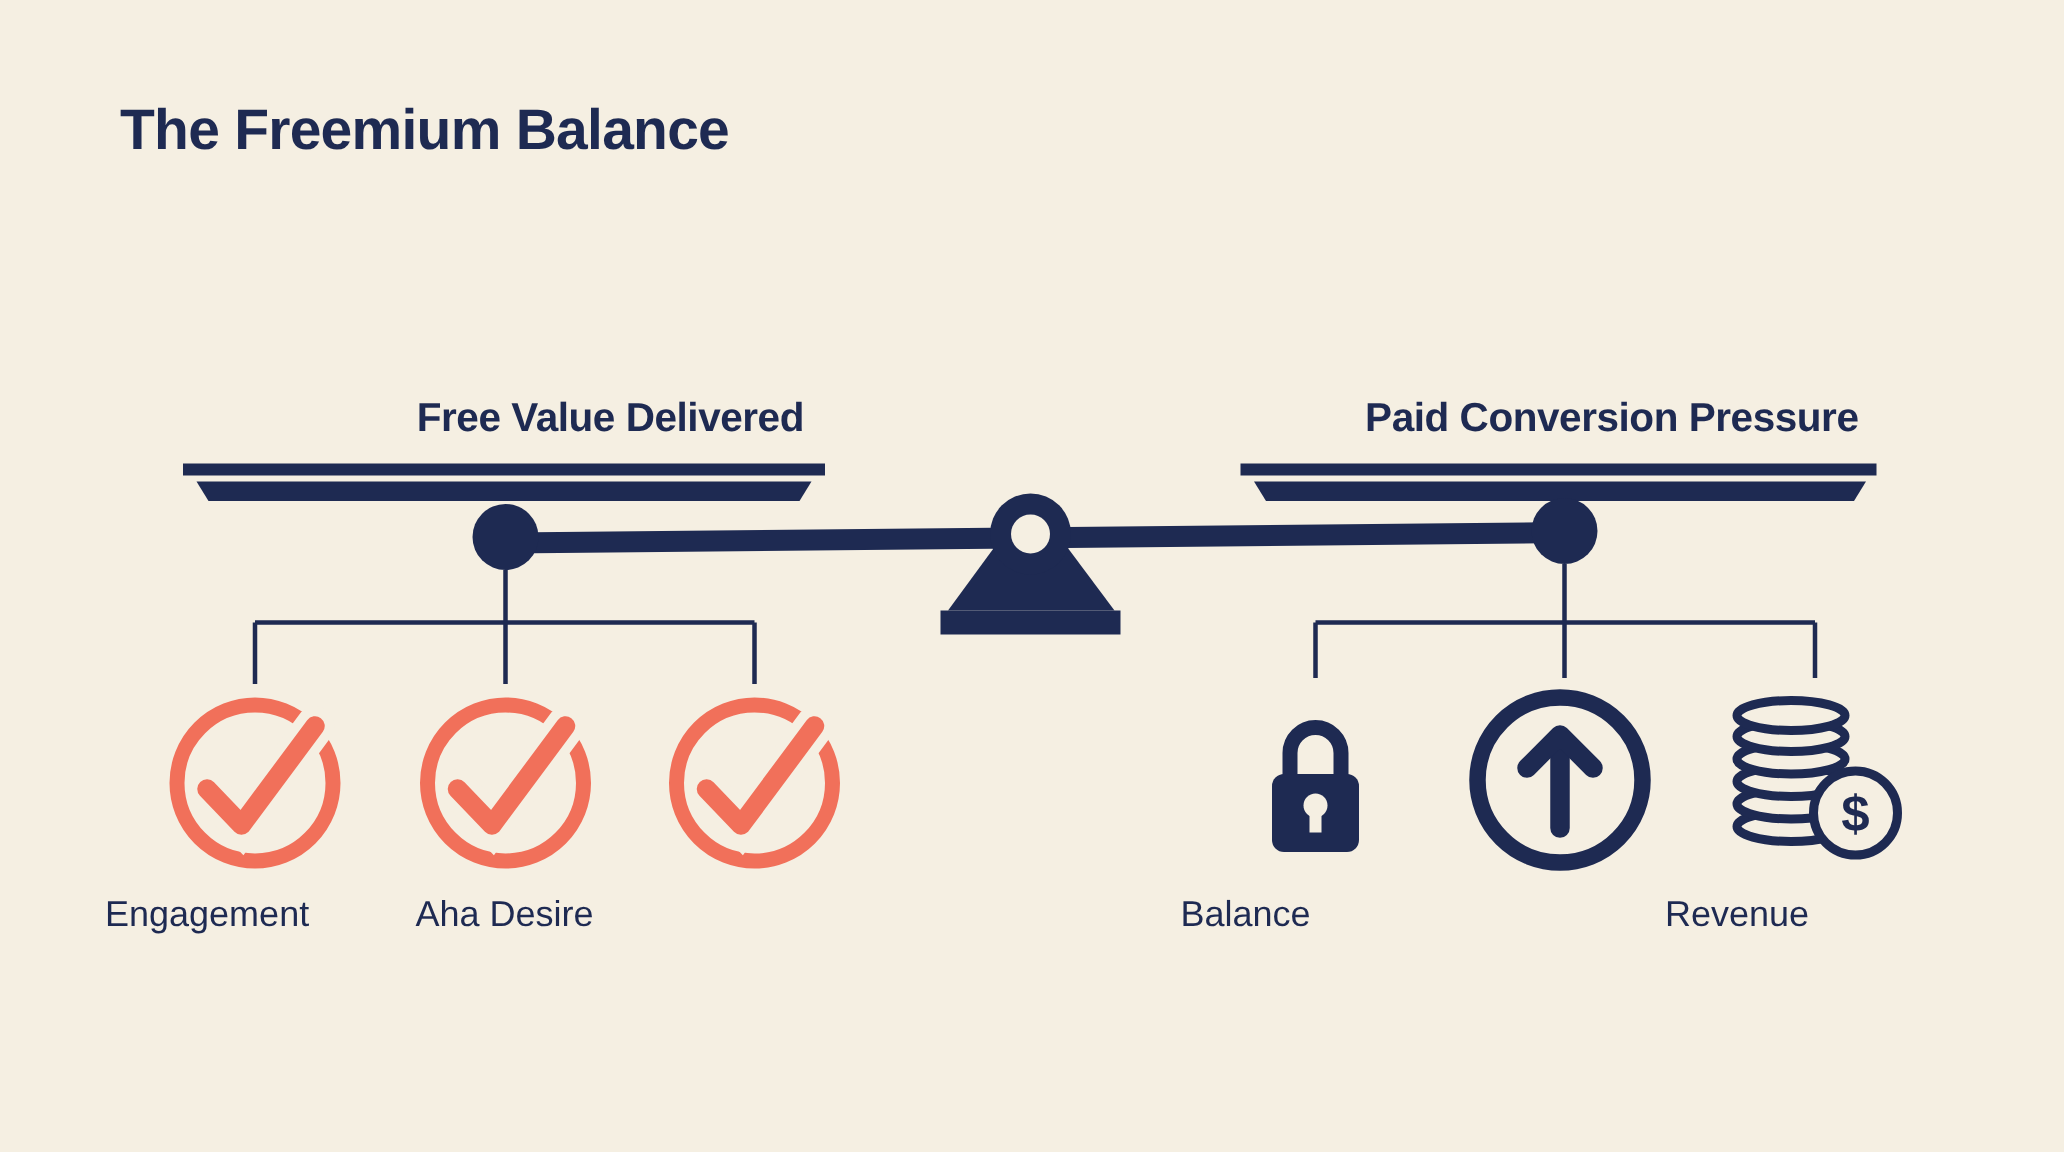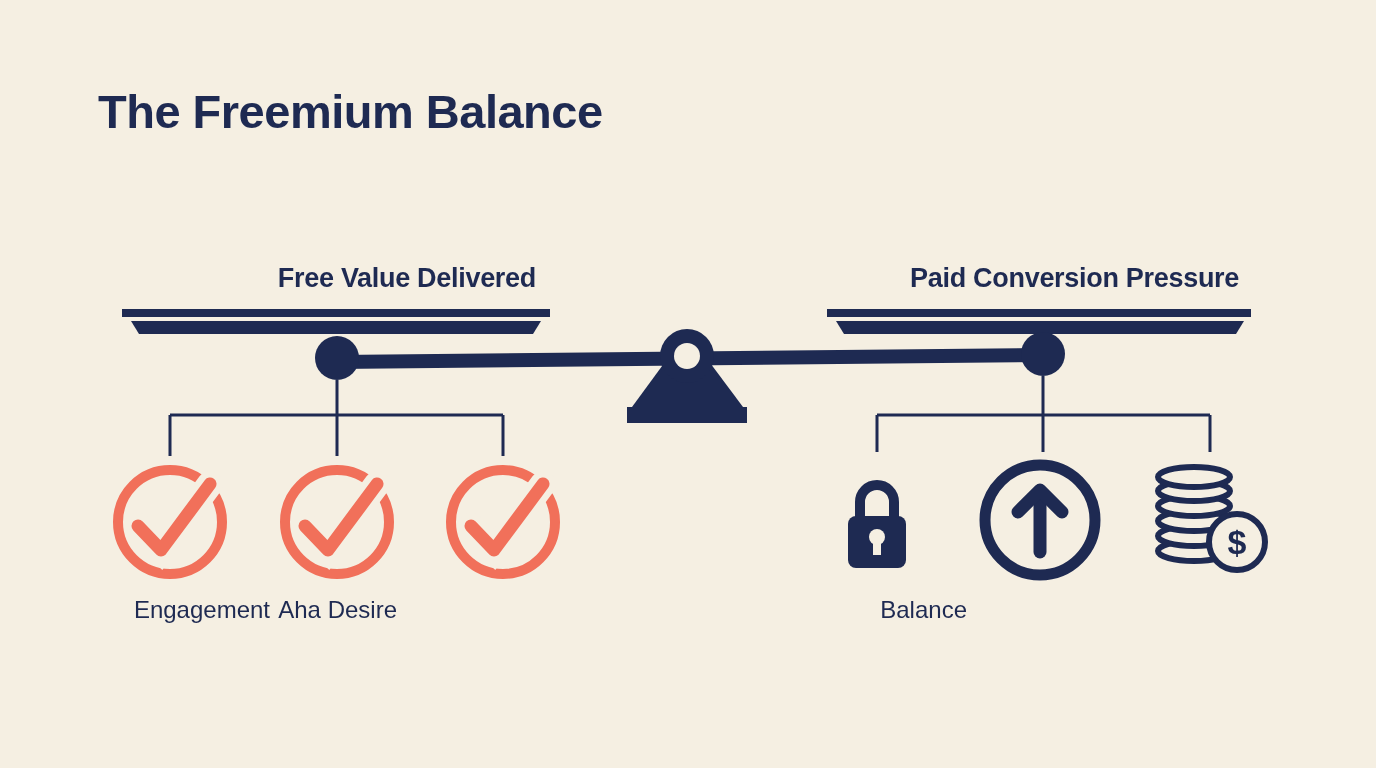--- a/index.html
+++ b/index.html
@@ -11,31 +11,31 @@
   html,body{margin:0;padding:0;}
   body{
     width:1376px;height:768px;
     background:var(--bg);
     font-family:"Liberation Sans", sans-serif;
     color:var(--navy);
     overflow:hidden;
   }
   .canvas{position:relative;width:1376px;height:768px;background:var(--bg);}
   .title{
-    position:absolute;left:80px;top:66px;margin:18px;
-    font-size:47px;font-weight:700;letter-spacing:-0.5px;
+    position:absolute;left:80px;top:66px;margin:0;
+    font-size:38px;font-weight:700;letter-spacing:-0.5px;
     color:var(--navy);
   }
   .pan-label{
     position:absolute;top:263px;width:400px;text-align:right;
     font-size:27px;font-weight:700;color:var(--navy);letter-spacing:-0.3px;
   }
   .scale-svg{position:absolute;left:0;top:0;width:1376px;height:768px;}
   .item-label{
-    position:absolute;top:594px;text-align:right;
+    position:absolute;top:594px;text-align:left;
     font-size:24px;font-weight:500;line-height:1.33;color:var(--navy);
   }
   
   .fn{fill:#1e2a52;}
   .fb{fill:#f5efe2;}
   .sn{stroke:#1e2a52;fill:none;}
   .sc{stroke:#f1705a;fill:none;}
   .sb{stroke:#f5efe2;fill:none;}
   .coin{fill:#f5efe2;stroke:#1e2a52;stroke-width:6;}
   .dollar{font-family:"Liberation Sans",sans-serif;font-size:34px;font-weight:700;fill:#1e2a52;text-anchor:middle;}
@@ -114,14 +114,15 @@
       <ellipse cx="1194" cy="491" rx="36" ry="10" class="coin"></ellipse>
       <ellipse cx="1194" cy="477" rx="36" ry="10" class="coin"></ellipse>
       <circle cx="1237" cy="542" r="28" class="coin" stroke-width="7"></circle>
       <text x="1237" y="554" class="dollar">$</text>
     </g>
   </svg>
 
   <div class="item-label" style="left:70px;width:200px">Engagement</div>
   <div class="item-label" style="left:277px;width:120px">Aha Desire</div>
   <div class="item-label" style="left:787px;width:180px">Balance</div>
+  <div class="item-label" style="left:1110px;width:200px">Revenue</div>
 
 </div>
 
 </body></html>

